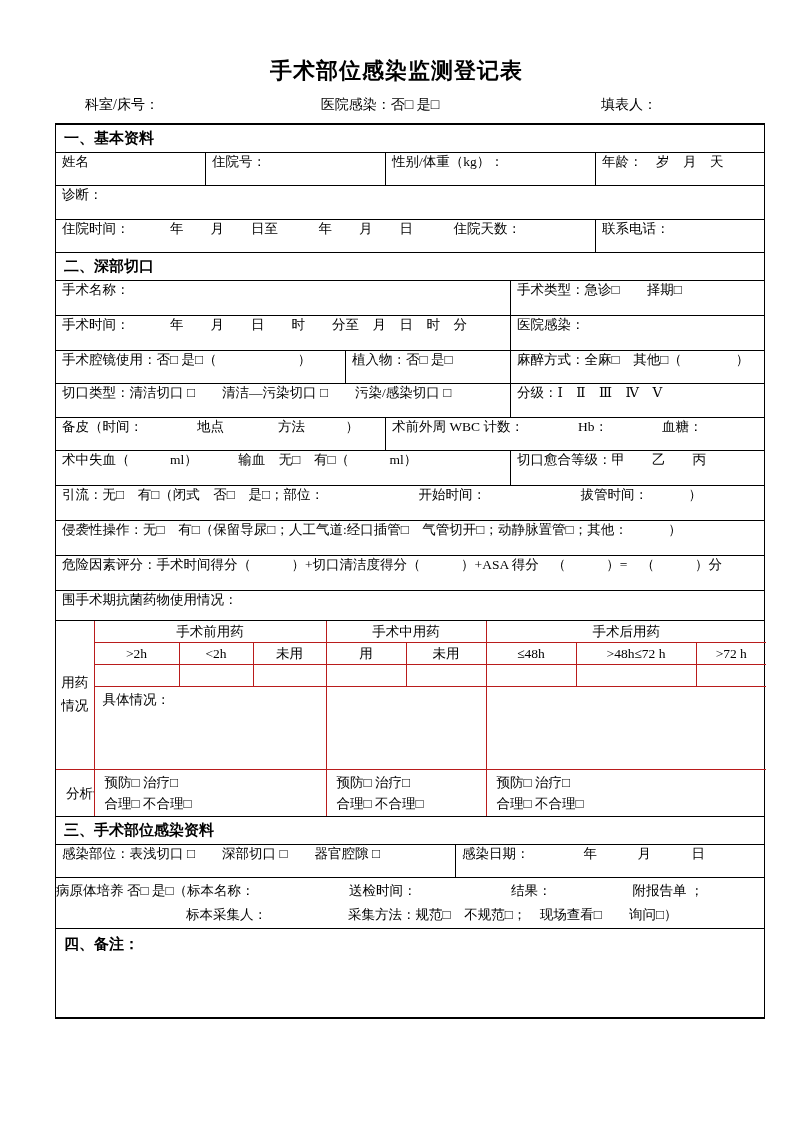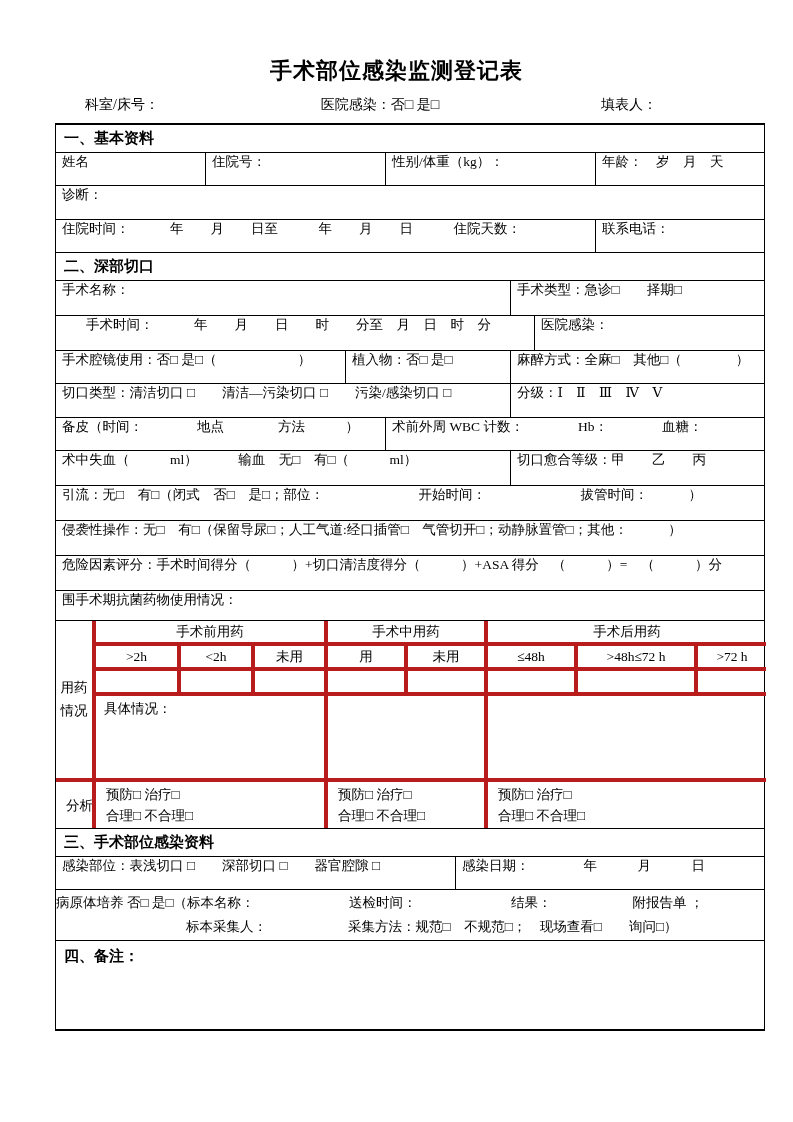--- a/index.html
+++ b/index.html
@@ -15,21 +15,21 @@
   .sec{font-weight:700;font-size:15px;align-items:center;padding:4px 8px;min-height:21px;}
   .c{box-sizing:border-box;border-right:1px solid #000;display:flex;align-items:flex-start;
      padding:0 6px;overflow:hidden;}
   .c:last-child{border-right:none;}
   .c span{white-space:nowrap;}
   .c.grow{flex:1 1 auto;}
   .top-align{align-items:flex-start;padding-top:5px;}
   
   .med-row{display:block;padding:0;}
   table.med{border-collapse:collapse;border:hidden;width:100%;table-layout:fixed;font-size:13.5px;}
-  table.med td{border:4px solid #b91c1c;padding:0 4px;overflow:hidden;white-space:nowrap;}
+  table.med td{border:1px solid #b91c1c;padding:0 4px;overflow:hidden;white-space:nowrap;}
   table.med .h1 td,table.med .h2 td{text-align:center;height:21px;}
   table.med .empty td{height:21px;}
   table.med .detail td{height:78px;vertical-align:top;padding-top:4px;padding-left:8px;}
   table.med .analysis td{height:46px;vertical-align:middle;padding-left:10px;}
   table.med .analysis td div{line-height:21px;white-space:nowrap;}
   td.vlab{vertical-align:middle;}
   .vtext{width:2em;margin:0 auto;text-align:right;line-height:1.7;white-space:normal;}
   .twoline{display:block;line-height:24px;padding:1px 0;}
   .twoline div{white-space:nowrap;}
   .indent2{padding-left:130px;}
@@ -86,21 +86,21 @@
     </div>
     <div class="row" style="min-height:35px;">
       <div class="c" style="flex:0 0 455px;">
           <span>手术名称：</span>
         </div>
       <div class="c grow">
           <span>手术类型：急诊□　　择期□</span>
         </div>
     </div>
     <div class="row" style="min-height:35px;">
-      <div class="c" style="flex:0 0 455px;margin-left:24px;">
+      <div class="c" style="flex:0 0 455px;">
           <span>手术时间：　　　年　　月　　日　　时　　分至　月　日　时　分</span>
         </div>
       <div class="c grow">
           <span>医院感染：</span>
         </div>
     </div>
     <div class="row" style="min-height:33px;">
       <div class="c" style="flex:0 0 290px;">
           <span>手术腔镜使用：否□ 是□（　　　　　　）</span>
         </div>

